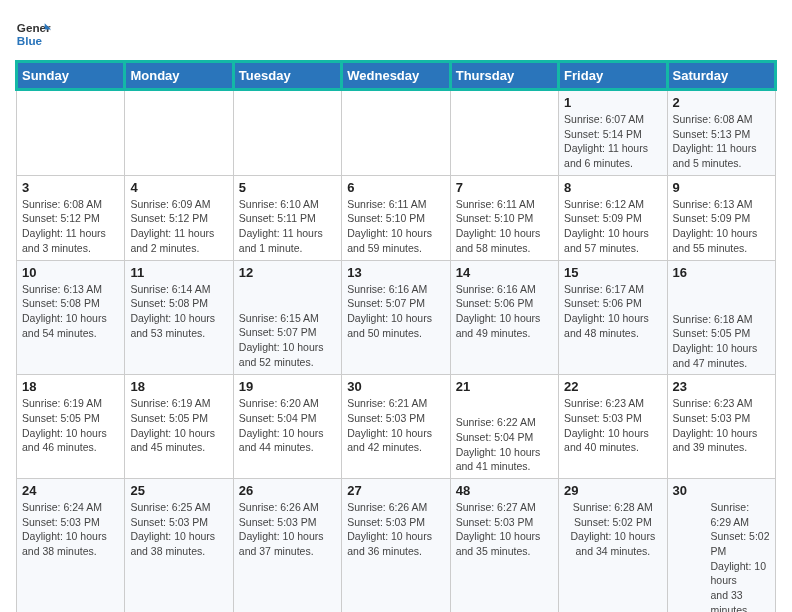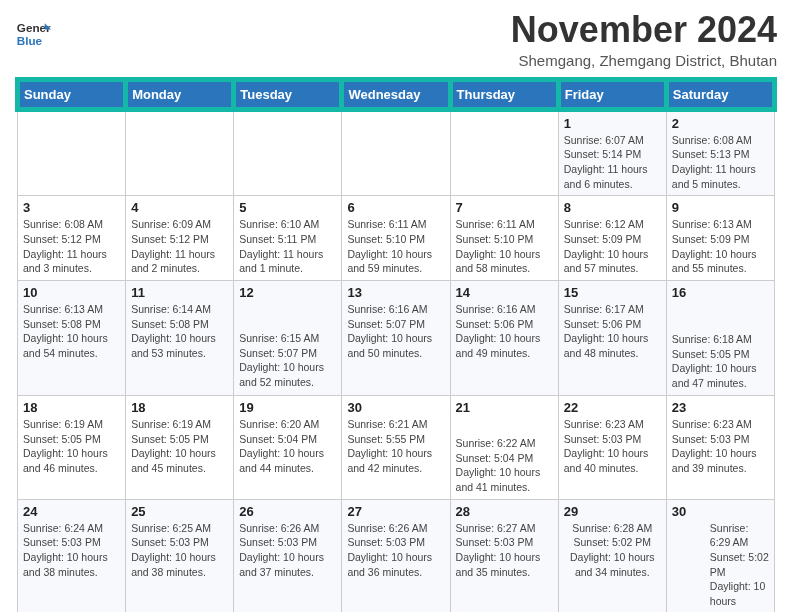--- a/index.html
+++ b/index.html
@@ -47,21 +47,21 @@
     }
     thead tr {
       background-color: #2a75bb;
       color: #fff;
     }
     thead th {
       padding: 5px 4px;
       font-size: 13px;
       font-weight: bold;
       text-align: left;
-      border: 5px solid #14b8a6;
+      border: 3px solid #14b8a6;
     }
     tbody tr {
       vertical-align: top;
     }
     tbody td {
       border: 1px solid #ccc;
       padding: 4px 5px;
       font-size: 10.5px;
       color: #333;
       height: 80px;
@@ -88,24 +88,20 @@
 </head>
 <body>
 
 <div class="header">
   <div class="logo">
     <svg class="logo-icon" viewBox="0 0 40 40">
       <text x="2" y="18" font-size="13" font-weight="bold" fill="#333">General</text>
       <text x="2" y="32" font-size="13" font-weight="bold" fill="#2a75bb">Blue</text>
       <polygon points="33,8 40,15 33,15" fill="#2a75bb"></polygon>
     </svg>
-  </div>
-  <div class="title-block">
-    <div class="month-title">November 2024</div>
-    <div class="subtitle">Shemgang, Zhemgang District, Bhutan</div>
   </div>
 </div>
 
 <table>
   <thead>
     <tr>
     <th>Sunday</th>
         <th>Monday</th>
         <th>Tuesday</th>
         <th>Wednesday</th>
@@ -256,21 +252,21 @@
         <td>
           <span class="day-num">19</span>
           <div class="day-info" style="white-space: pre-line;">Sunrise: 6:20 AM
 Sunset: 5:04 PM
 Daylight: 10 hours
 and 44 minutes.</div>
         </td>
         <td>
           <span class="day-num">30</span>
           <div class="day-info" style="white-space: pre-line;">Sunrise: 6:21 AM
-Sunset: 5:55 PM
+Sunset: 5:03 PM
 Daylight: 10 hours
 and 42 minutes.</div>
         </td>
         <td>
           <span class="day-num">21</span>
           <div class="day-info" style="white-space: pre-line; margin-top: 21px;">Sunrise: 6:22 AM
 Sunset: 5:04 PM
 Daylight: 10 hours
 and 41 minutes.</div>
         </td>
@@ -312,21 +308,21 @@
 and 37 minutes.</div>
         </td>
         <td>
           <span class="day-num">27</span>
           <div class="day-info" style="white-space: pre-line;">Sunrise: 6:26 AM
 Sunset: 5:03 PM
 Daylight: 10 hours
 and 36 minutes.</div>
         </td>
         <td>
-          <span class="day-num">28</span>
+          <span class="day-num">48</span>
           <div class="day-info" style="white-space: pre-line;">Sunrise: 6:27 AM
 Sunset: 5:03 PM
 Daylight: 10 hours
 and 35 minutes.</div>
         </td>
         <td>
           <span class="day-num">29</span>
           <div class="day-info" style="white-space: pre-line; text-align: center;">Sunrise: 6:28 AM
 Sunset: 5:02 PM
 Daylight: 10 hours

